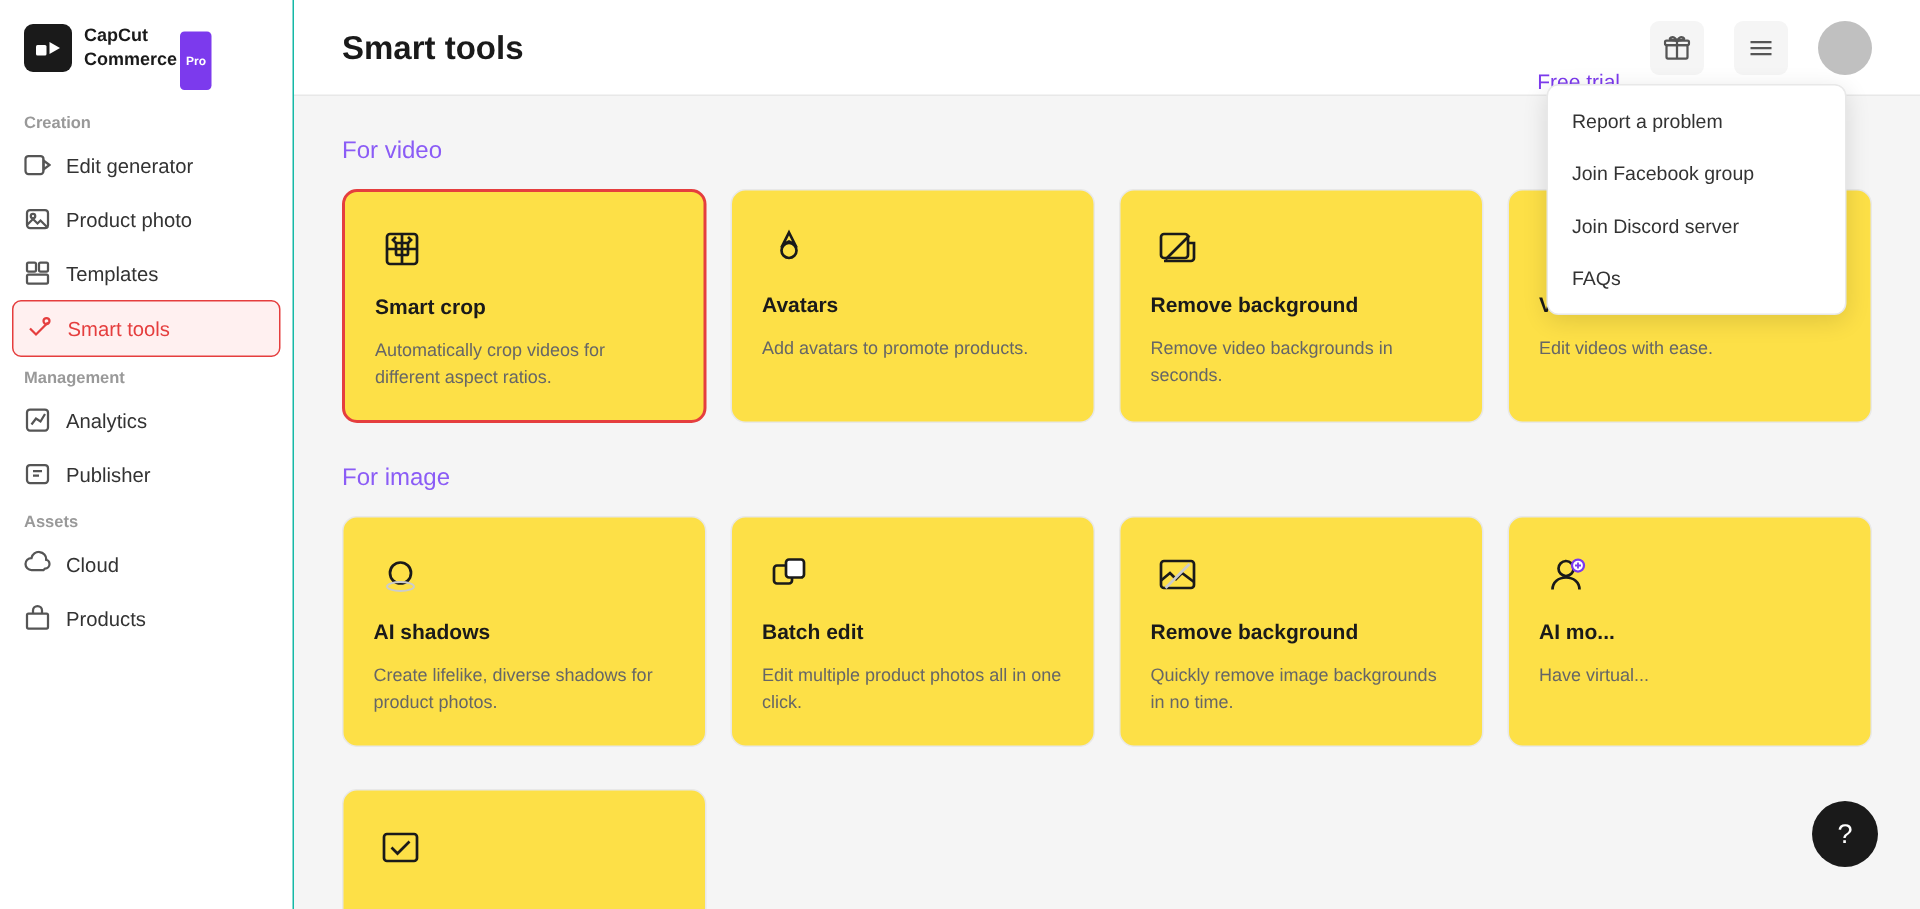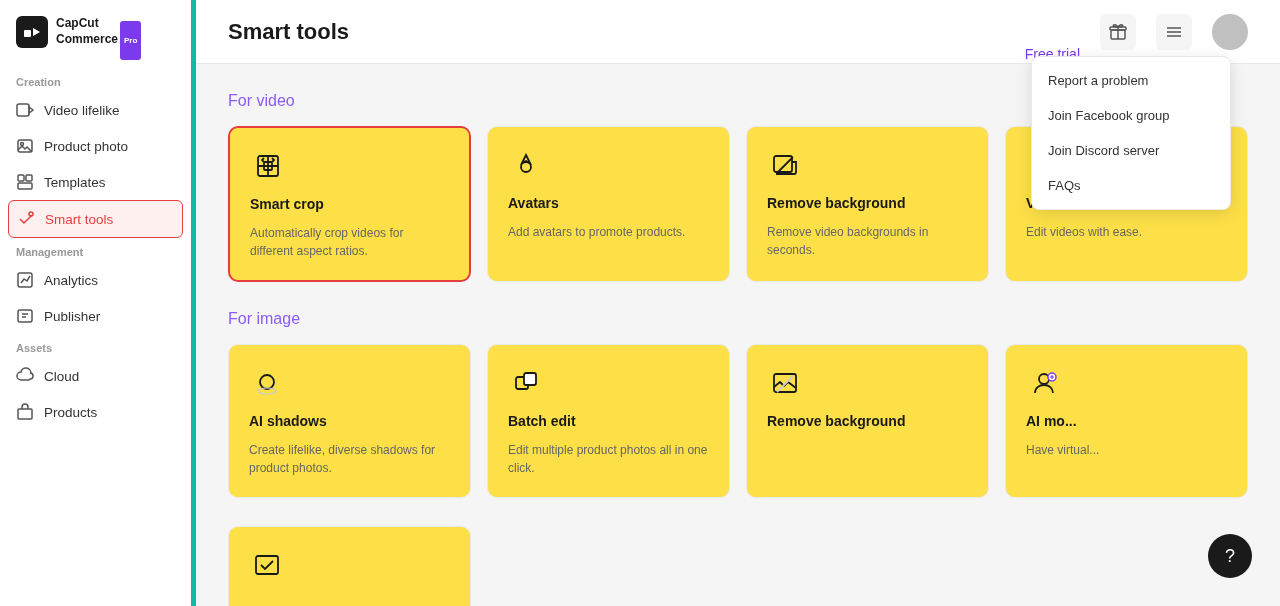--- a/index.html
+++ b/index.html
@@ -3,21 +3,21 @@
   <meta charset="utf-8">
   <style>
     * { box-sizing: border-box; margin: 0; padding: 0; }
     body { font-family: -apple-system, BlinkMacSystemFont, 'Segoe UI', sans-serif; background: #f5f5f5; display: flex; height: 606px; overflow: hidden; }
 
     
     .sidebar {
       width: 196px;
       min-width: 196px;
       background: #fff;
-      border-right: 5px solid #14b8a6;
+      border-right: 1px solid #14b8a6;
       display: flex;
       flex-direction: column;
       padding: 16px 0;
       height: 606px;
       overflow-y: auto;
     }
     .logo-area {
       padding: 0 16px 20px 16px;
       display: flex;
       align-items: center;
@@ -235,21 +235,21 @@
 
   <div class="section-label">Creation</div>
 
   <div class="nav-item">
     <span class="nav-icon">
       <svg viewBox="0 0 18 18" fill="none" stroke="currentColor" stroke-width="1.5" width="18" height="18">
           <rect x="1" y="3" width="12" height="12" rx="2"></rect>
           <polygon points="17,9 13,6 13,12"></polygon>
         </svg>
     </span>
-    <span>Video lifelike</span>
+    <span>Edit generator</span>
   </div>
 
   <div class="nav-item">
     <span class="nav-icon">
       <svg viewBox="0 0 18 18" fill="none" stroke="currentColor" stroke-width="1.5" width="18" height="18">
           <rect x="2" y="3" width="14" height="12" rx="2"></rect>
           <circle cx="6" cy="7" r="1.5"></circle>
           <path d="M2 13l4-4 3 3 2-2 5 5"></path>
         </svg>
     </span>
@@ -428,20 +428,21 @@
 
       <div class="card">
         <div class="card-icon">
           <svg viewBox="0 0 28 28" fill="none" stroke="#1a1a1a" stroke-width="1.8">
             <rect x="3" y="5" width="22" height="18" rx="2"></rect>
             <path d="M3 18l6-5 4 4 4-4 8 6"></path>
             <line x1="6" y1="23" x2="22" y2="7" stroke="#ccc"></line>
           </svg>
         </div>
         <div class="card-title">Remove background</div>
+        <div class="card-desc">Quickly remove image backgrounds in no time.</div>
       </div>
 
       <div class="card" style="overflow:hidden;position:relative;">
         <div class="card-icon">
           <svg viewBox="0 0 28 28" fill="none" stroke="#1a1a1a" stroke-width="1.8">
             <circle cx="14" cy="10" r="5"></circle>
             <path d="M5 24c0-5 4-8 9-8s9 3 9 8"></path>
             <circle cx="22" cy="8" r="4" fill="white" stroke="#7c3aed" stroke-width="1.5"></circle>
             <path d="M20 8h4M22 6v4" stroke="#7c3aed" stroke-width="1.2"></path>
           </svg>

